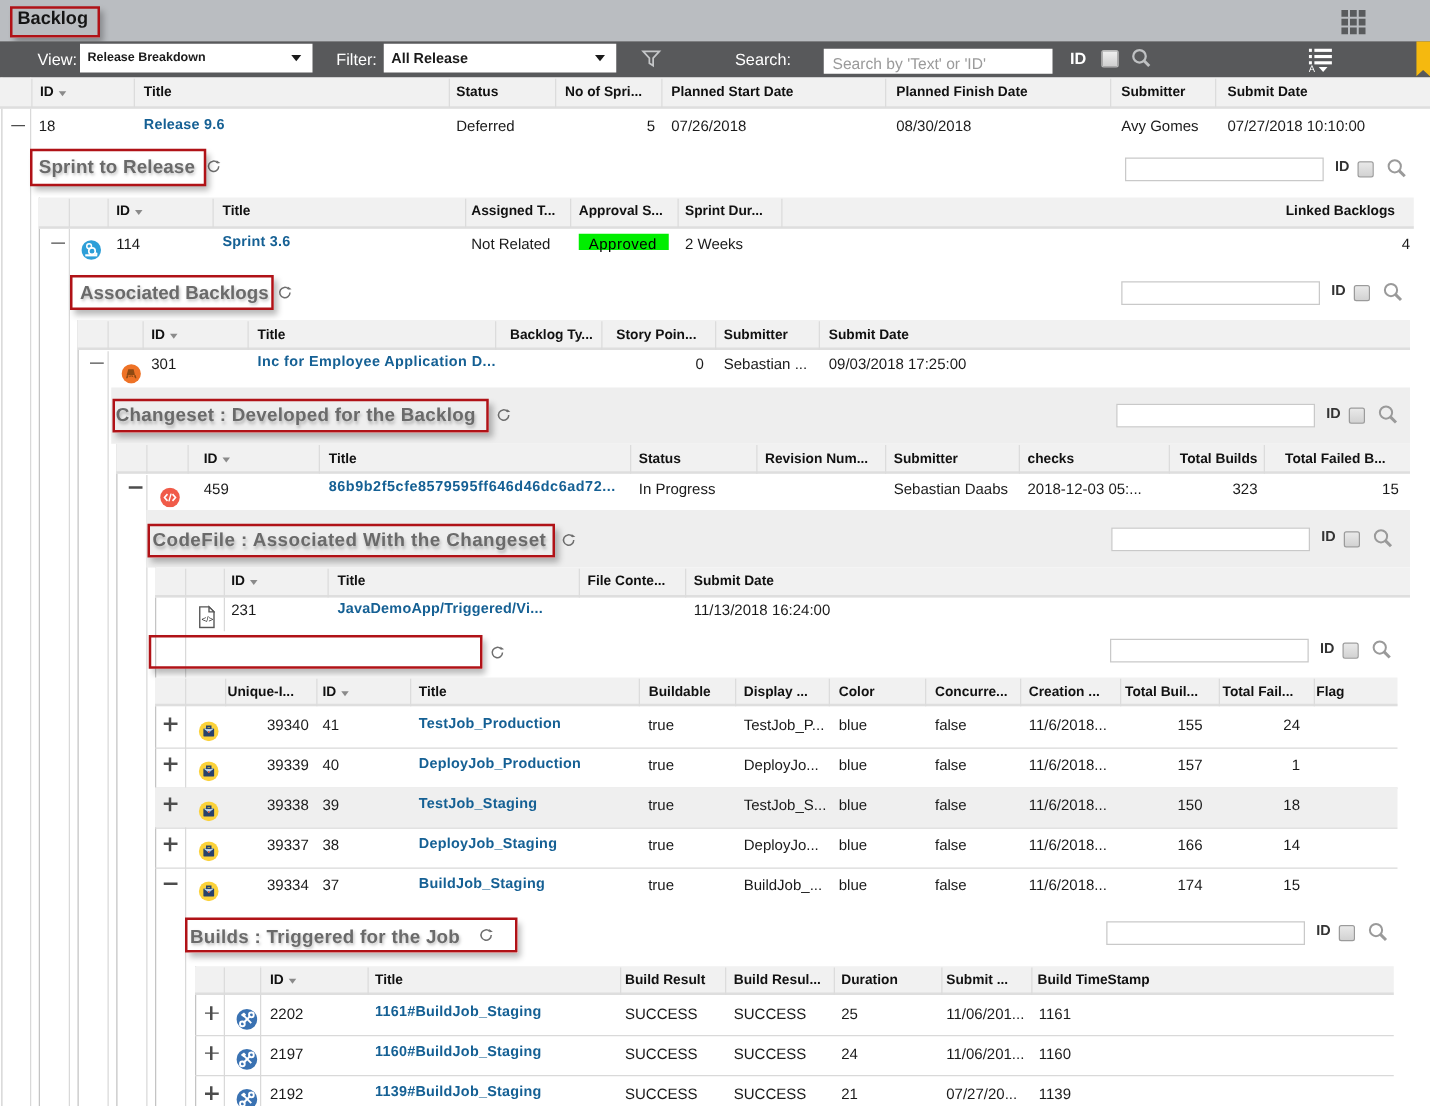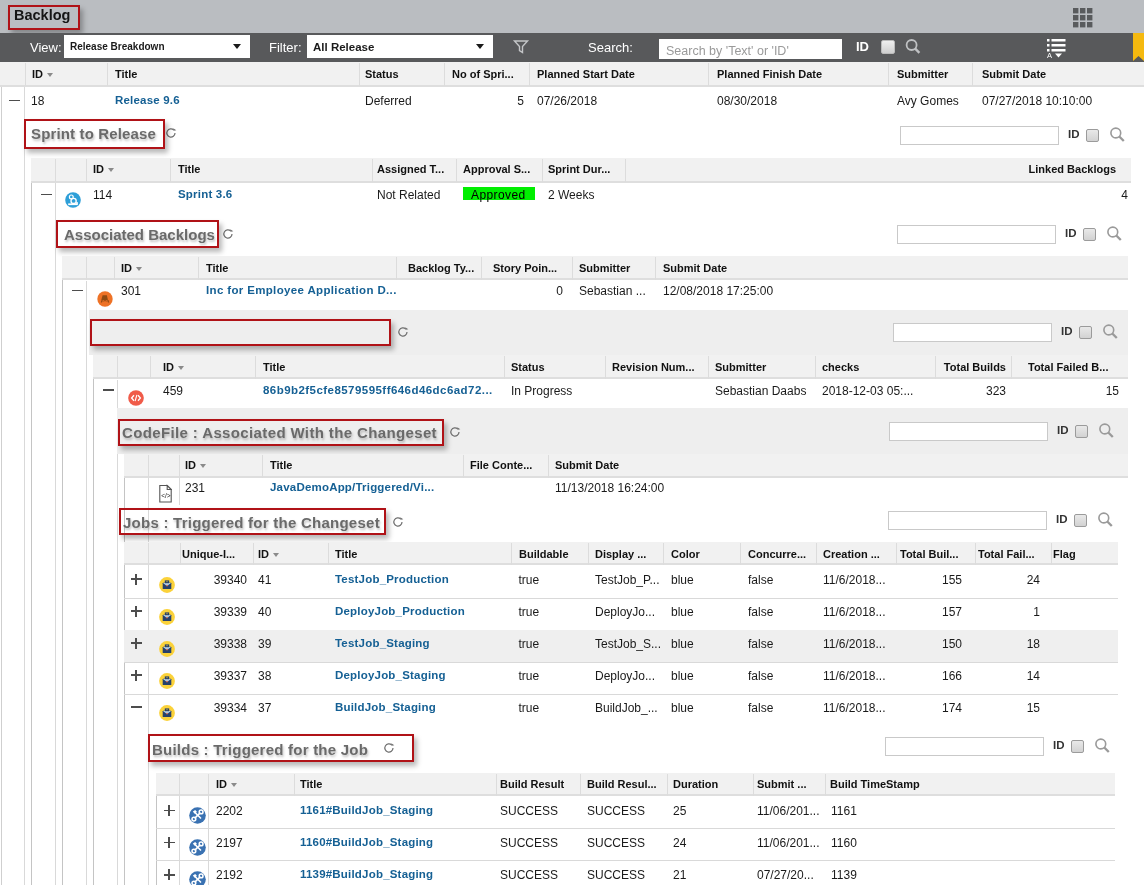--- a/index.html
+++ b/index.html
@@ -186,22 +186,23 @@
 <div class="mn" style="left:71.5px;top:289.7px"></div>
 <svg class="abs" style="left:97px;top:291px" width="16" height="16" viewBox="0 0 16 16">
       <circle cx="8" cy="8" r="7.7" fill="#ee7226"></circle>
       <path d="M5.6 4.3 h4.3 l1 4.6 h-6.6 z" fill="#8f4a12"></path>
       <path d="M4.5 8.9 l-0.7 2.6 h1.2 l0.9-2.2 M11.5 8.9 l0.7 2.6 h-1.2 l-0.9-2.2 M6.7 9.3 h2.6 l0.4 1.4 -1.7-0.7 -1.7 0.7 z" fill="#8f4a12"></path>
     </svg>
 <div class="t" style="left:121px;top:284px;">301</div>
 <div class="lnk" style="left:206px;top:284px;letter-spacing:0.35px;">Inc for Employee Application D...</div>
 <div class="t" style="right:581px;top:284px;">0</div>
 <div class="t" style="left:579px;top:284px;">Sebastian ...</div>
-<div class="t" style="left:663px;top:284px;">12/08/2018 17:25:00</div>
+<div class="t" style="left:663px;top:284px;">09/03/2018 17:25:00</div>
 <div style="position:absolute;left:89px;top:310px;width:1039px;height:45px;background:#eeeeee;"></div>
+<div class="sect" style="left:92.5px;top:324px;letter-spacing:0.24px;">Changeset : Developed for the Backlog</div>
 <svg class="abs" style="left:397px;top:326px" width="12" height="12" viewBox="0 0 12 12">
       <path d="M10 6a4.1 4.1 0 1 1-1.2-2.9" fill="none" stroke="#6e6e6e" stroke-width="1.2"></path>
       <path d="M8.2 1.2 l0.5 2.6 2.6-0.5z" fill="#6e6e6e"></path>
     </svg>
 <div style="position:absolute;left:90px;top:319px;width:297px;height:23px;border:2px solid #b01217;box-shadow:3px 4px 5px rgba(0,0,0,0.28);background:transparent;"></div>
 <div class="sinput" style="left:893px;top:323px"></div>
 <div class="idlab" style="left:1061px;top:325px;">ID</div>
 <div class="chk" style="left:1079px;top:325.5px"></div>
 <svg class="abs" style="left:1101px;top:323px" width="20" height="20" viewBox="0 0 20 20">
       <circle cx="7.8" cy="7" r="4.9" fill="none" stroke="#9a9a9a" stroke-width="1.6"></circle>
@@ -265,21 +266,20 @@
 <div class="hd" style="left:470px;top:459px;">File Conte...</div>
 <div class="hd" style="left:555px;top:459px;">Submit Date</div>
 <svg class="abs" style="left:159px;top:484px" width="13" height="19" viewBox="0 0 13 19">
       <path d="M0.8 1.5 h7.4 l4 4 v12.5 h-11.4 z" fill="#fff" stroke="#555" stroke-width="1.1"></path>
       <path d="M8.2 1.5 v4 h4 z" fill="#fff" stroke="#555" stroke-width="1.1"></path>
       <text x="2.2" y="13.6" font-size="6.5" fill="#222" font-family="Liberation Sans">&lt;/&gt;</text>
     </svg>
 <div class="t" style="left:185px;top:481px;">231</div>
 <div class="lnk" style="left:270px;top:481px;">JavaDemoApp/Triggered/Vi...</div>
 <div class="t" style="left:555px;top:481px;">11/13/2018 16:24:00</div>
-<div class="sect" style="left:123px;top:514px;letter-spacing:0.25px;">Jobs : Triggered for the Changeset</div>
 <svg class="abs" style="left:392px;top:516px" width="12" height="12" viewBox="0 0 12 12">
       <path d="M10 6a4.1 4.1 0 1 1-1.2-2.9" fill="none" stroke="#6e6e6e" stroke-width="1.2"></path>
       <path d="M8.2 1.2 l0.5 2.6 2.6-0.5z" fill="#6e6e6e"></path>
     </svg>
 <div style="position:absolute;left:119px;top:508px;width:263px;height:23px;border:2px solid #b01217;box-shadow:3px 4px 5px rgba(0,0,0,0.28);background:transparent;"></div>
 <div class="sinput" style="left:888px;top:511px"></div>
 <div class="idlab" style="left:1056px;top:513px;">ID</div>
 <div class="chk" style="left:1074px;top:513.5px"></div>
 <svg class="abs" style="left:1096px;top:511px" width="20" height="20" viewBox="0 0 20 20">
       <circle cx="7.8" cy="7" r="4.9" fill="none" stroke="#9a9a9a" stroke-width="1.6"></circle>

